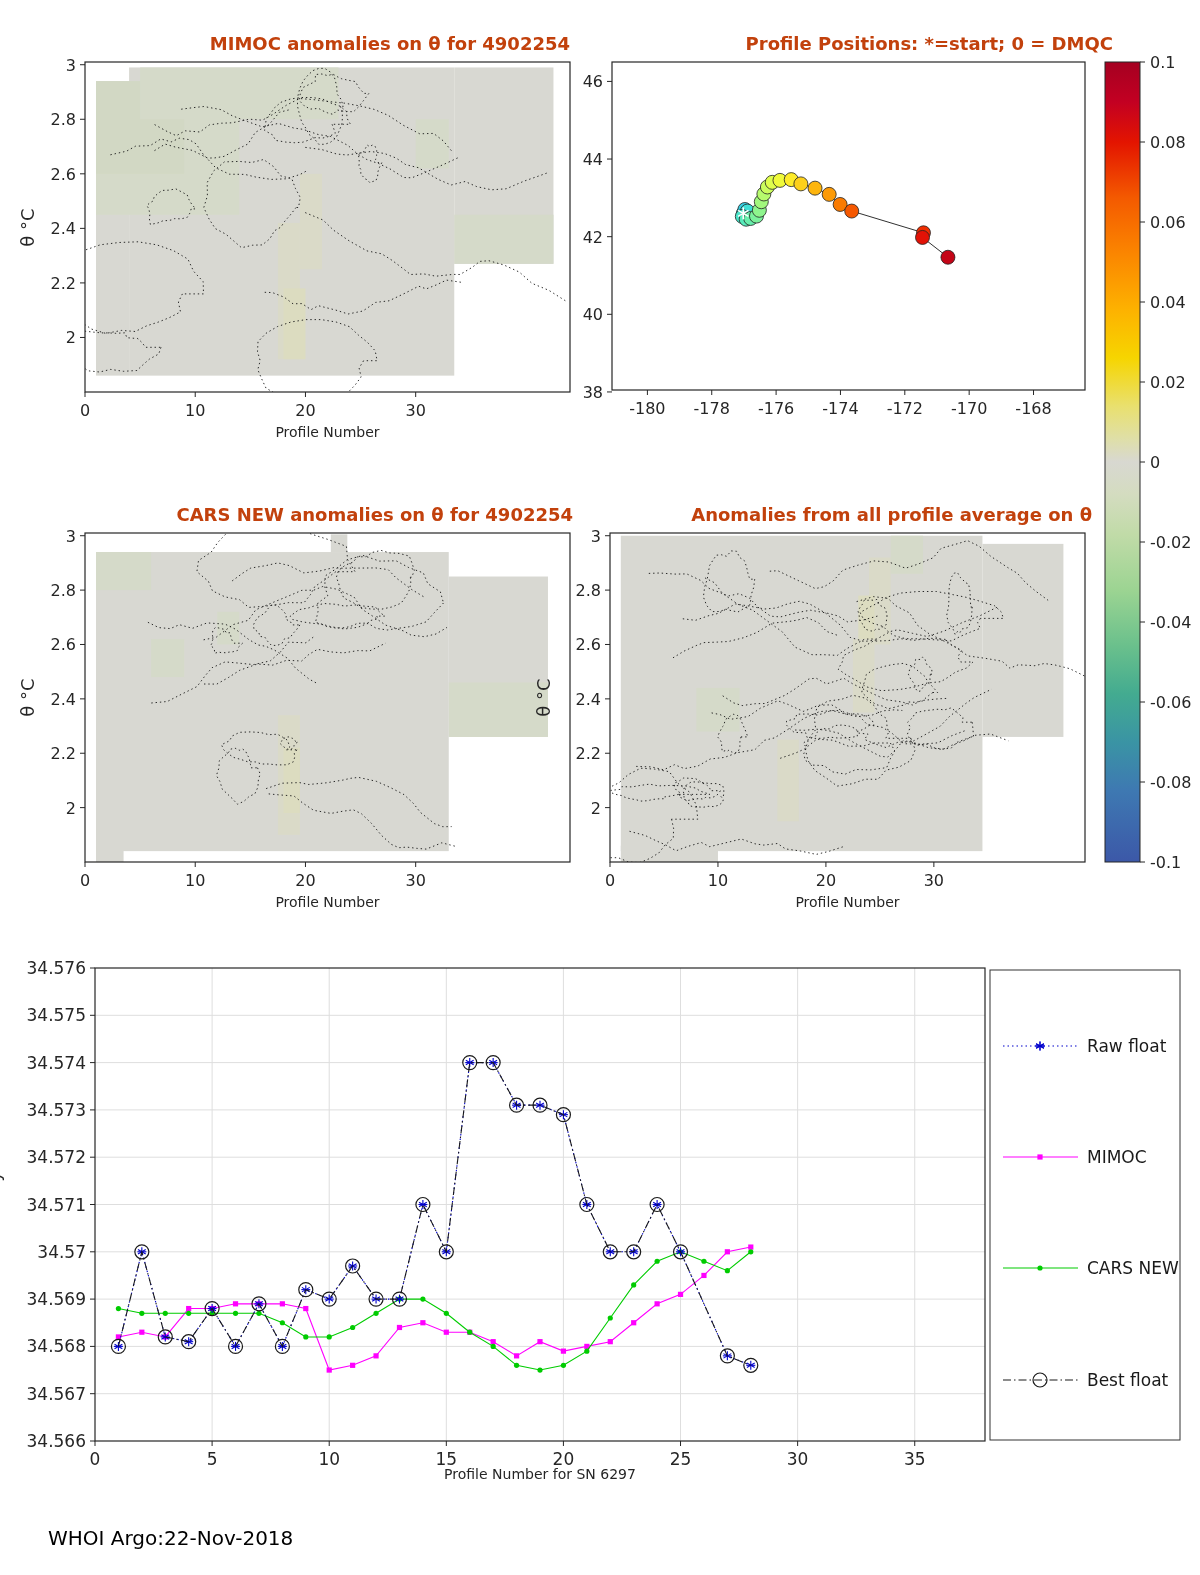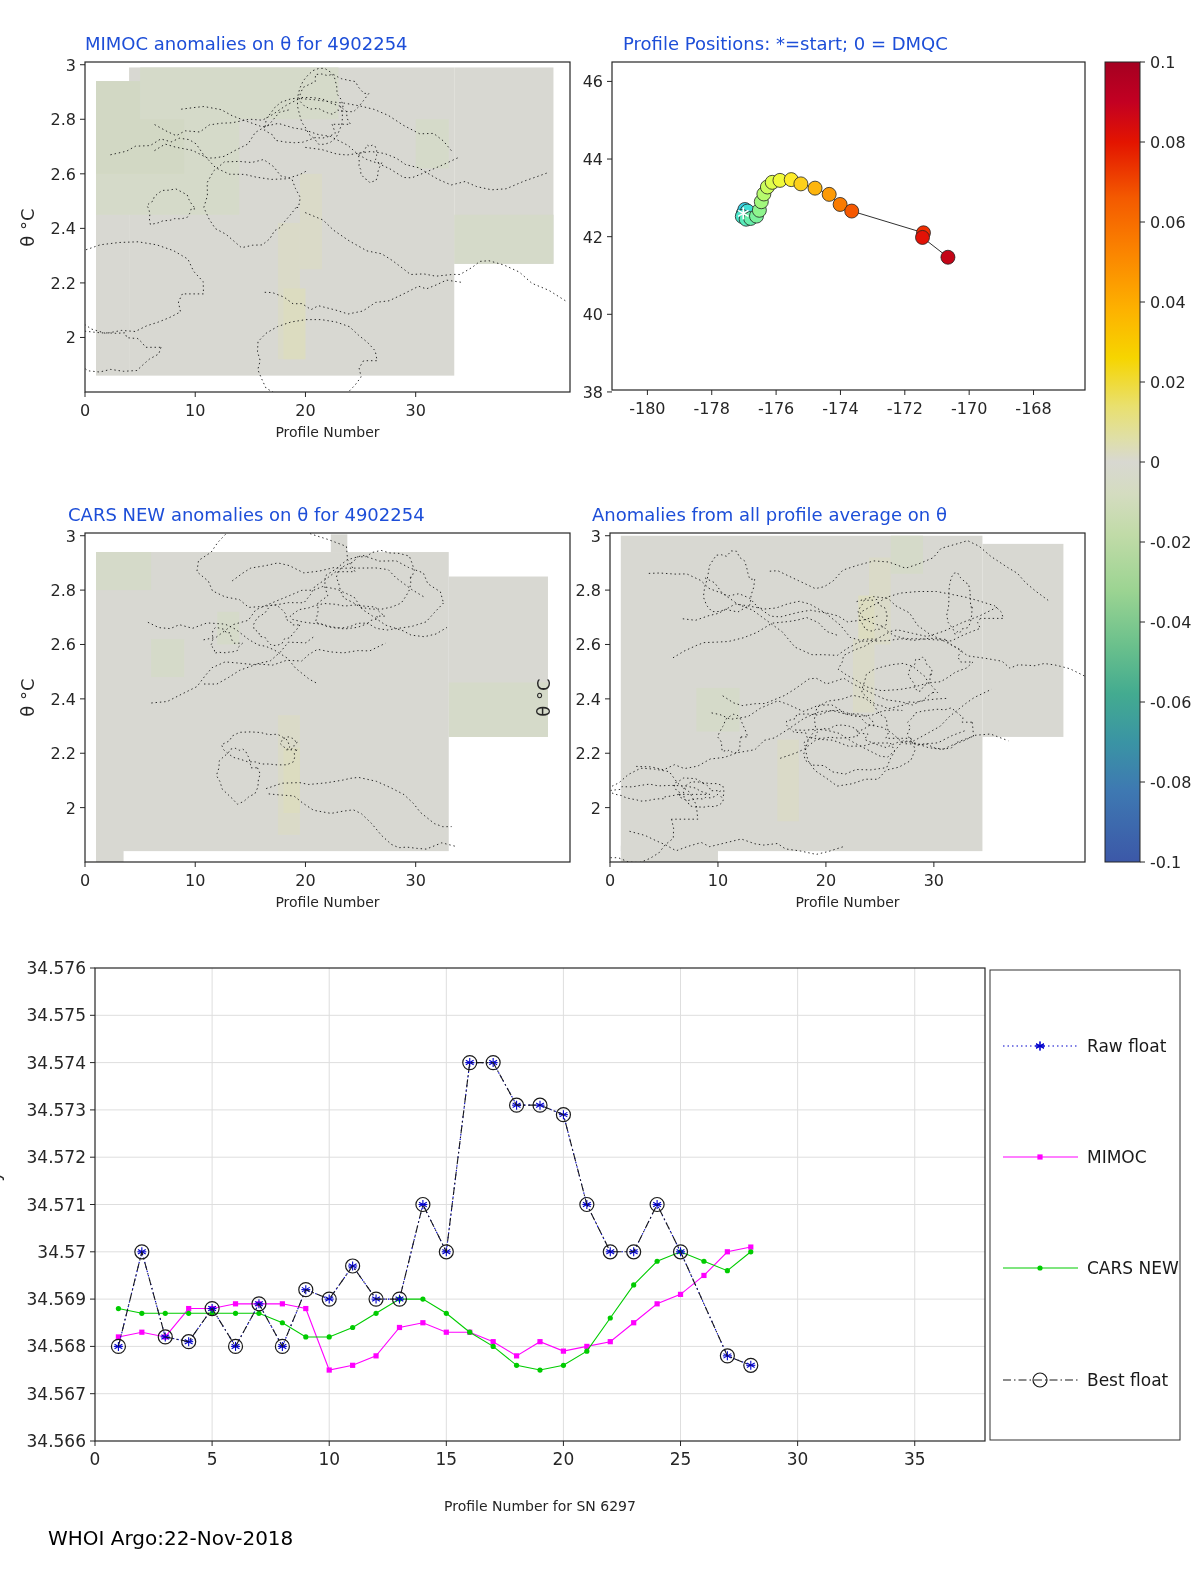--- a/index.html
+++ b/index.html
@@ -1,19 +1,19 @@
 <!DOCTYPE html>
 <html><head>
 <meta charset="utf-8">
 <style>
   html,body{margin:0;padding:0;background:#fff;}
   .fig{position:relative;width:1200px;height:1575px;background:#ffffff;overflow:hidden;
        font-family:"DejaVu Sans","Liberation Sans",sans-serif;}
   .fig svg{position:absolute;left:0;top:0;}
-  .ptitle{position:absolute;font-weight:normal;font-size:18px;color:#1d4ed8;text-align:left;white-space:nowrap;}
+  .ptitle{position:absolute;font-weight:bold;font-size:18px;color:#c2410c;text-align:right;white-space:nowrap;}
   .alabel{position:absolute;font-size:14px;color:#262626;text-align:center;white-space:nowrap;}
   .vlabel{position:absolute;font-size:18px;color:#262626;text-align:center;white-space:nowrap;
           width:80px;transform:rotate(-90deg);}
   .footer{position:absolute;font-size:20px;color:#000;}
 </style>
 </head>
 <body>
 
 <div class="fig">
   <svg id="canvas" width="1200" height="1575">
@@ -586,21 +586,21 @@
     </svg>
 
   <div class="ptitle" style="left:85px;top:33px;width:485px;">MIMOC anomalies on θ  for 4902254</div>
   <div class="ptitle" style="left:623px;top:33px;width:490px;">Profile Positions: *=start; 0 = DMQC</div>
   <div class="ptitle" style="left:68px;top:504px;width:505px;">CARS NEW anomalies on θ for 4902254</div>
   <div class="ptitle" style="left:592px;top:504px;width:500px;">Anomalies from all profile average on θ</div>
 
   <div class="alabel" style="left:85px;top:424px;width:485px;">Profile Number</div>
   <div class="alabel" style="left:85px;top:894px;width:485px;">Profile Number</div>
   <div class="alabel" style="left:610px;top:894px;width:475px;">Profile Number</div>
-  <div class="alabel" style="left:95px;top:1466px;width:890px;margin-top:32px;">Profile Number for SN 6297</div>
+  <div class="alabel" style="left:95px;top:1466px;width:890px;">Profile Number for SN 6297</div>
 
   <div class="vlabel" style="left:-13px;top:217px;">θ °C</div>
   <div class="vlabel" style="left:-13px;top:687px;">θ °C</div>
   <div class="vlabel" style="left:503px;top:687px;">θ °C</div>
   <div class="vlabel" style="left:-47px;top:1194px;">Salinity</div>
 
   <div class="footer" style="left:48px;top:1526px;">WHOI Argo:22-Nov-2018</div>
 </div>
 
 </body></html>

